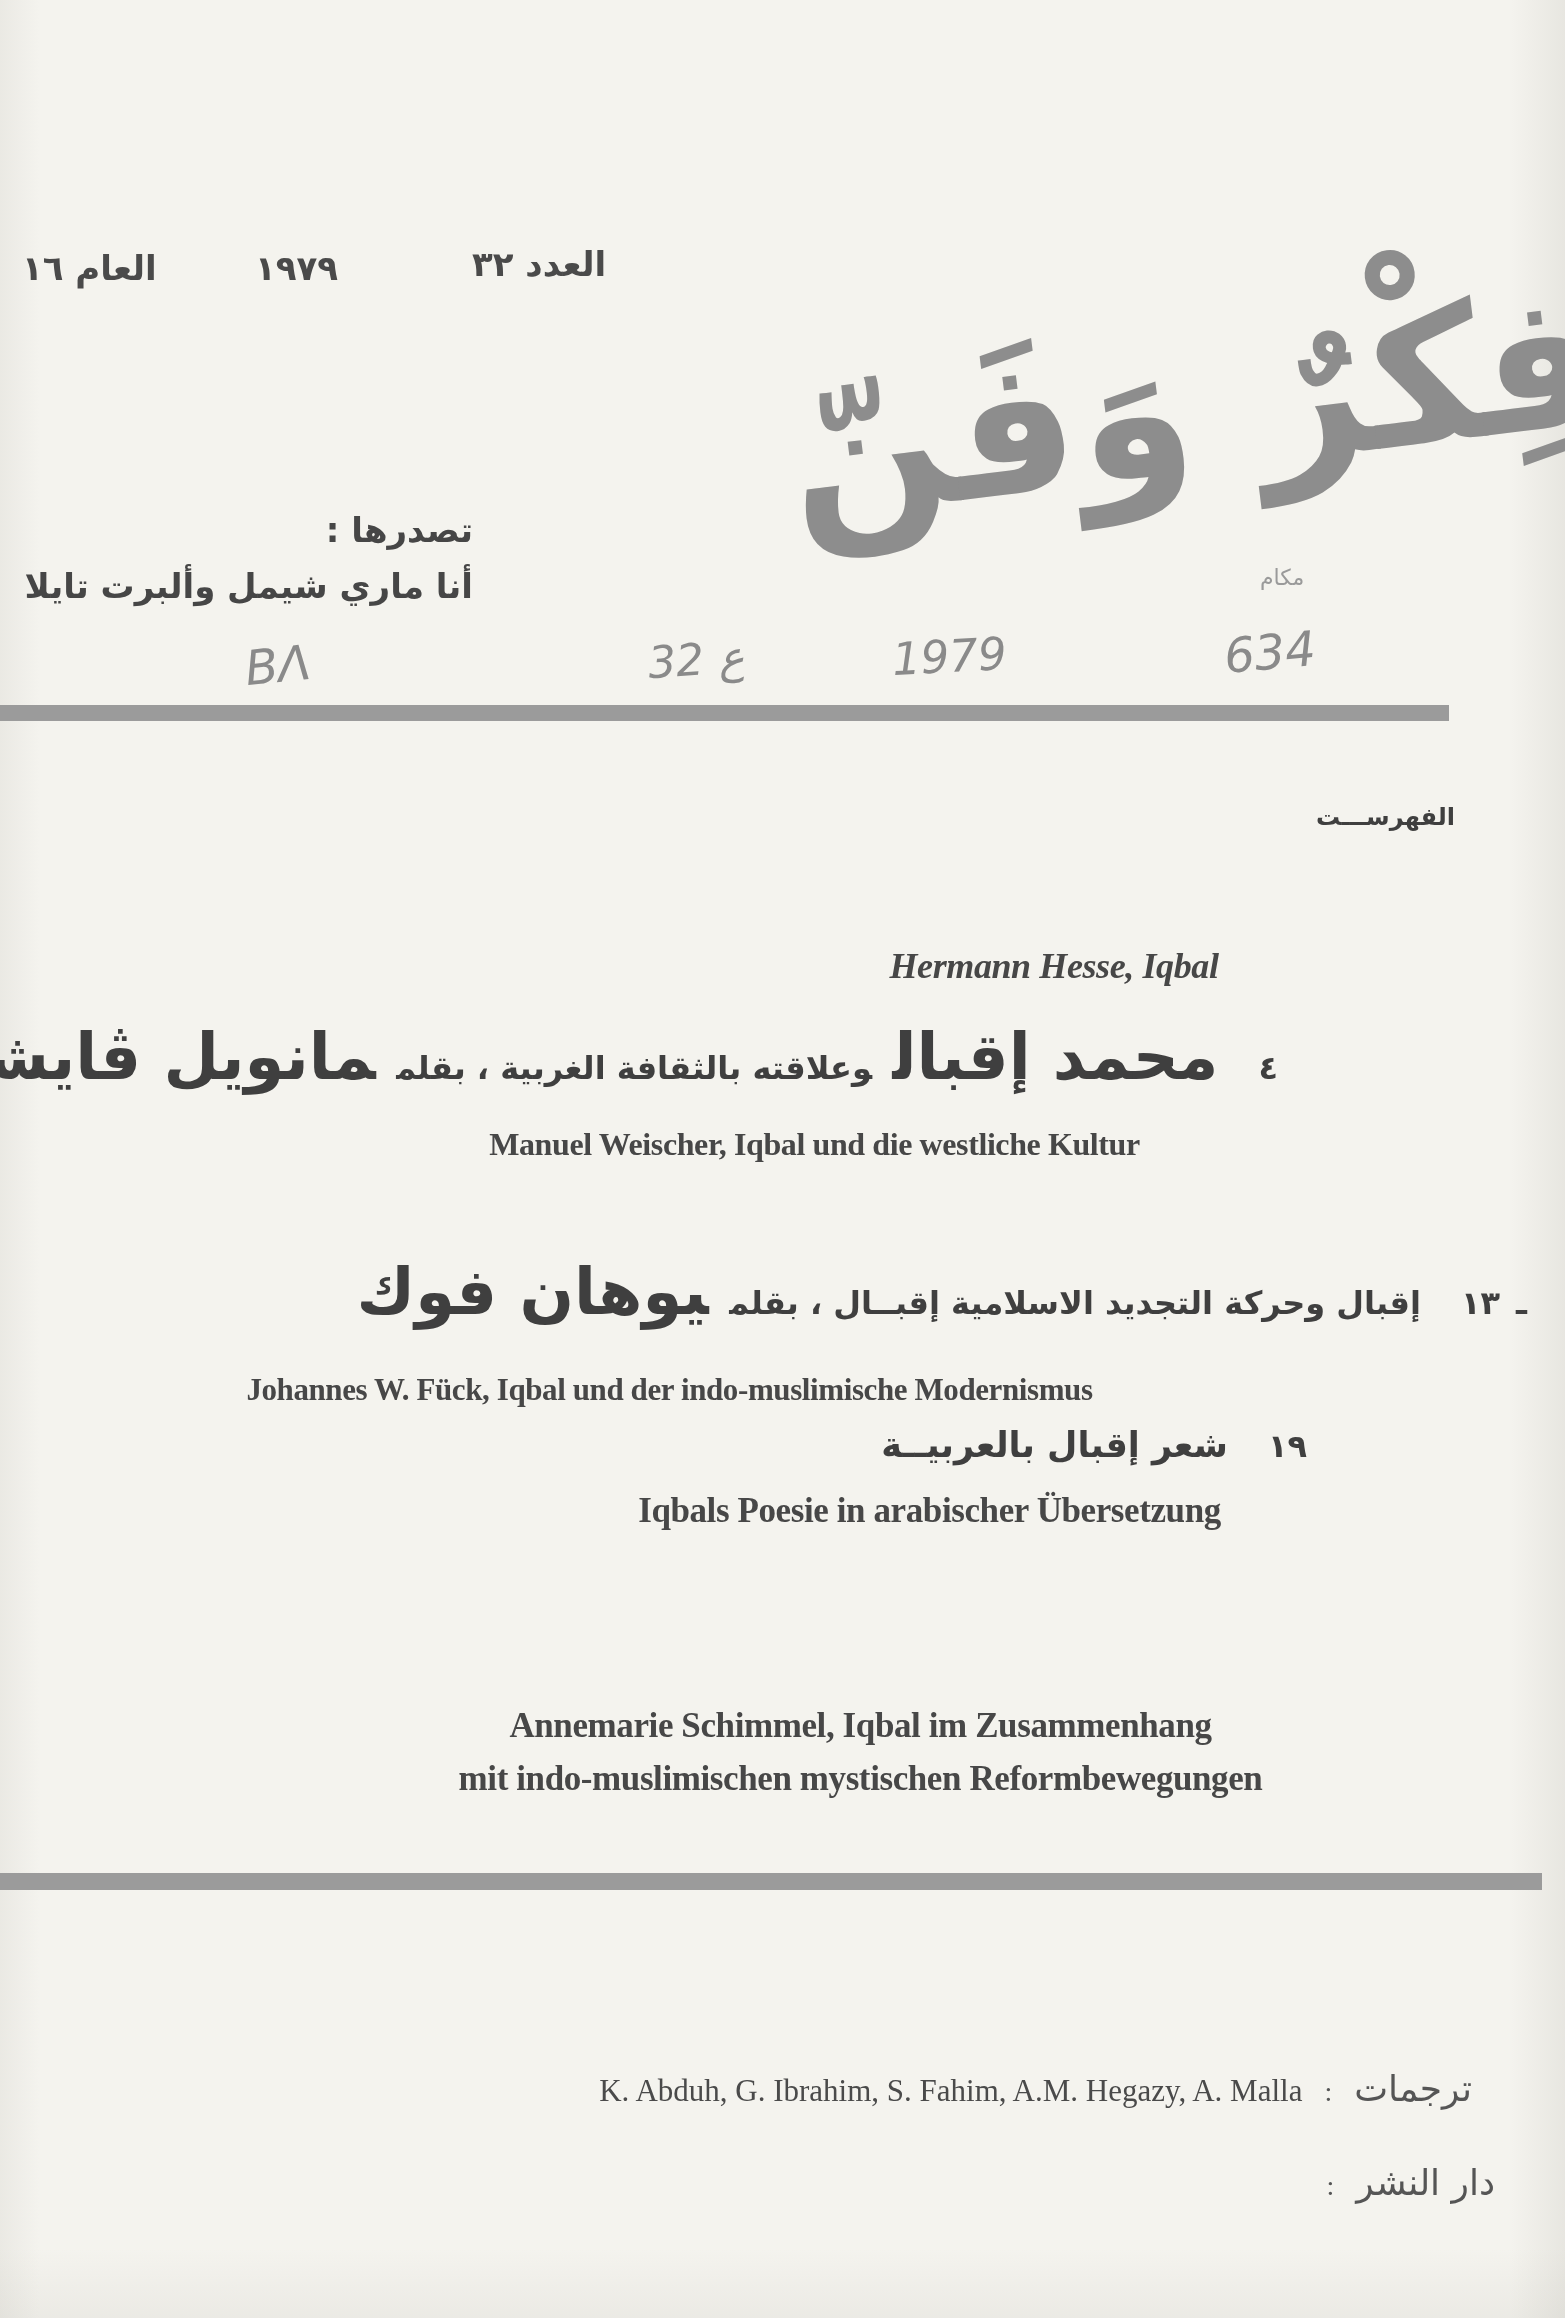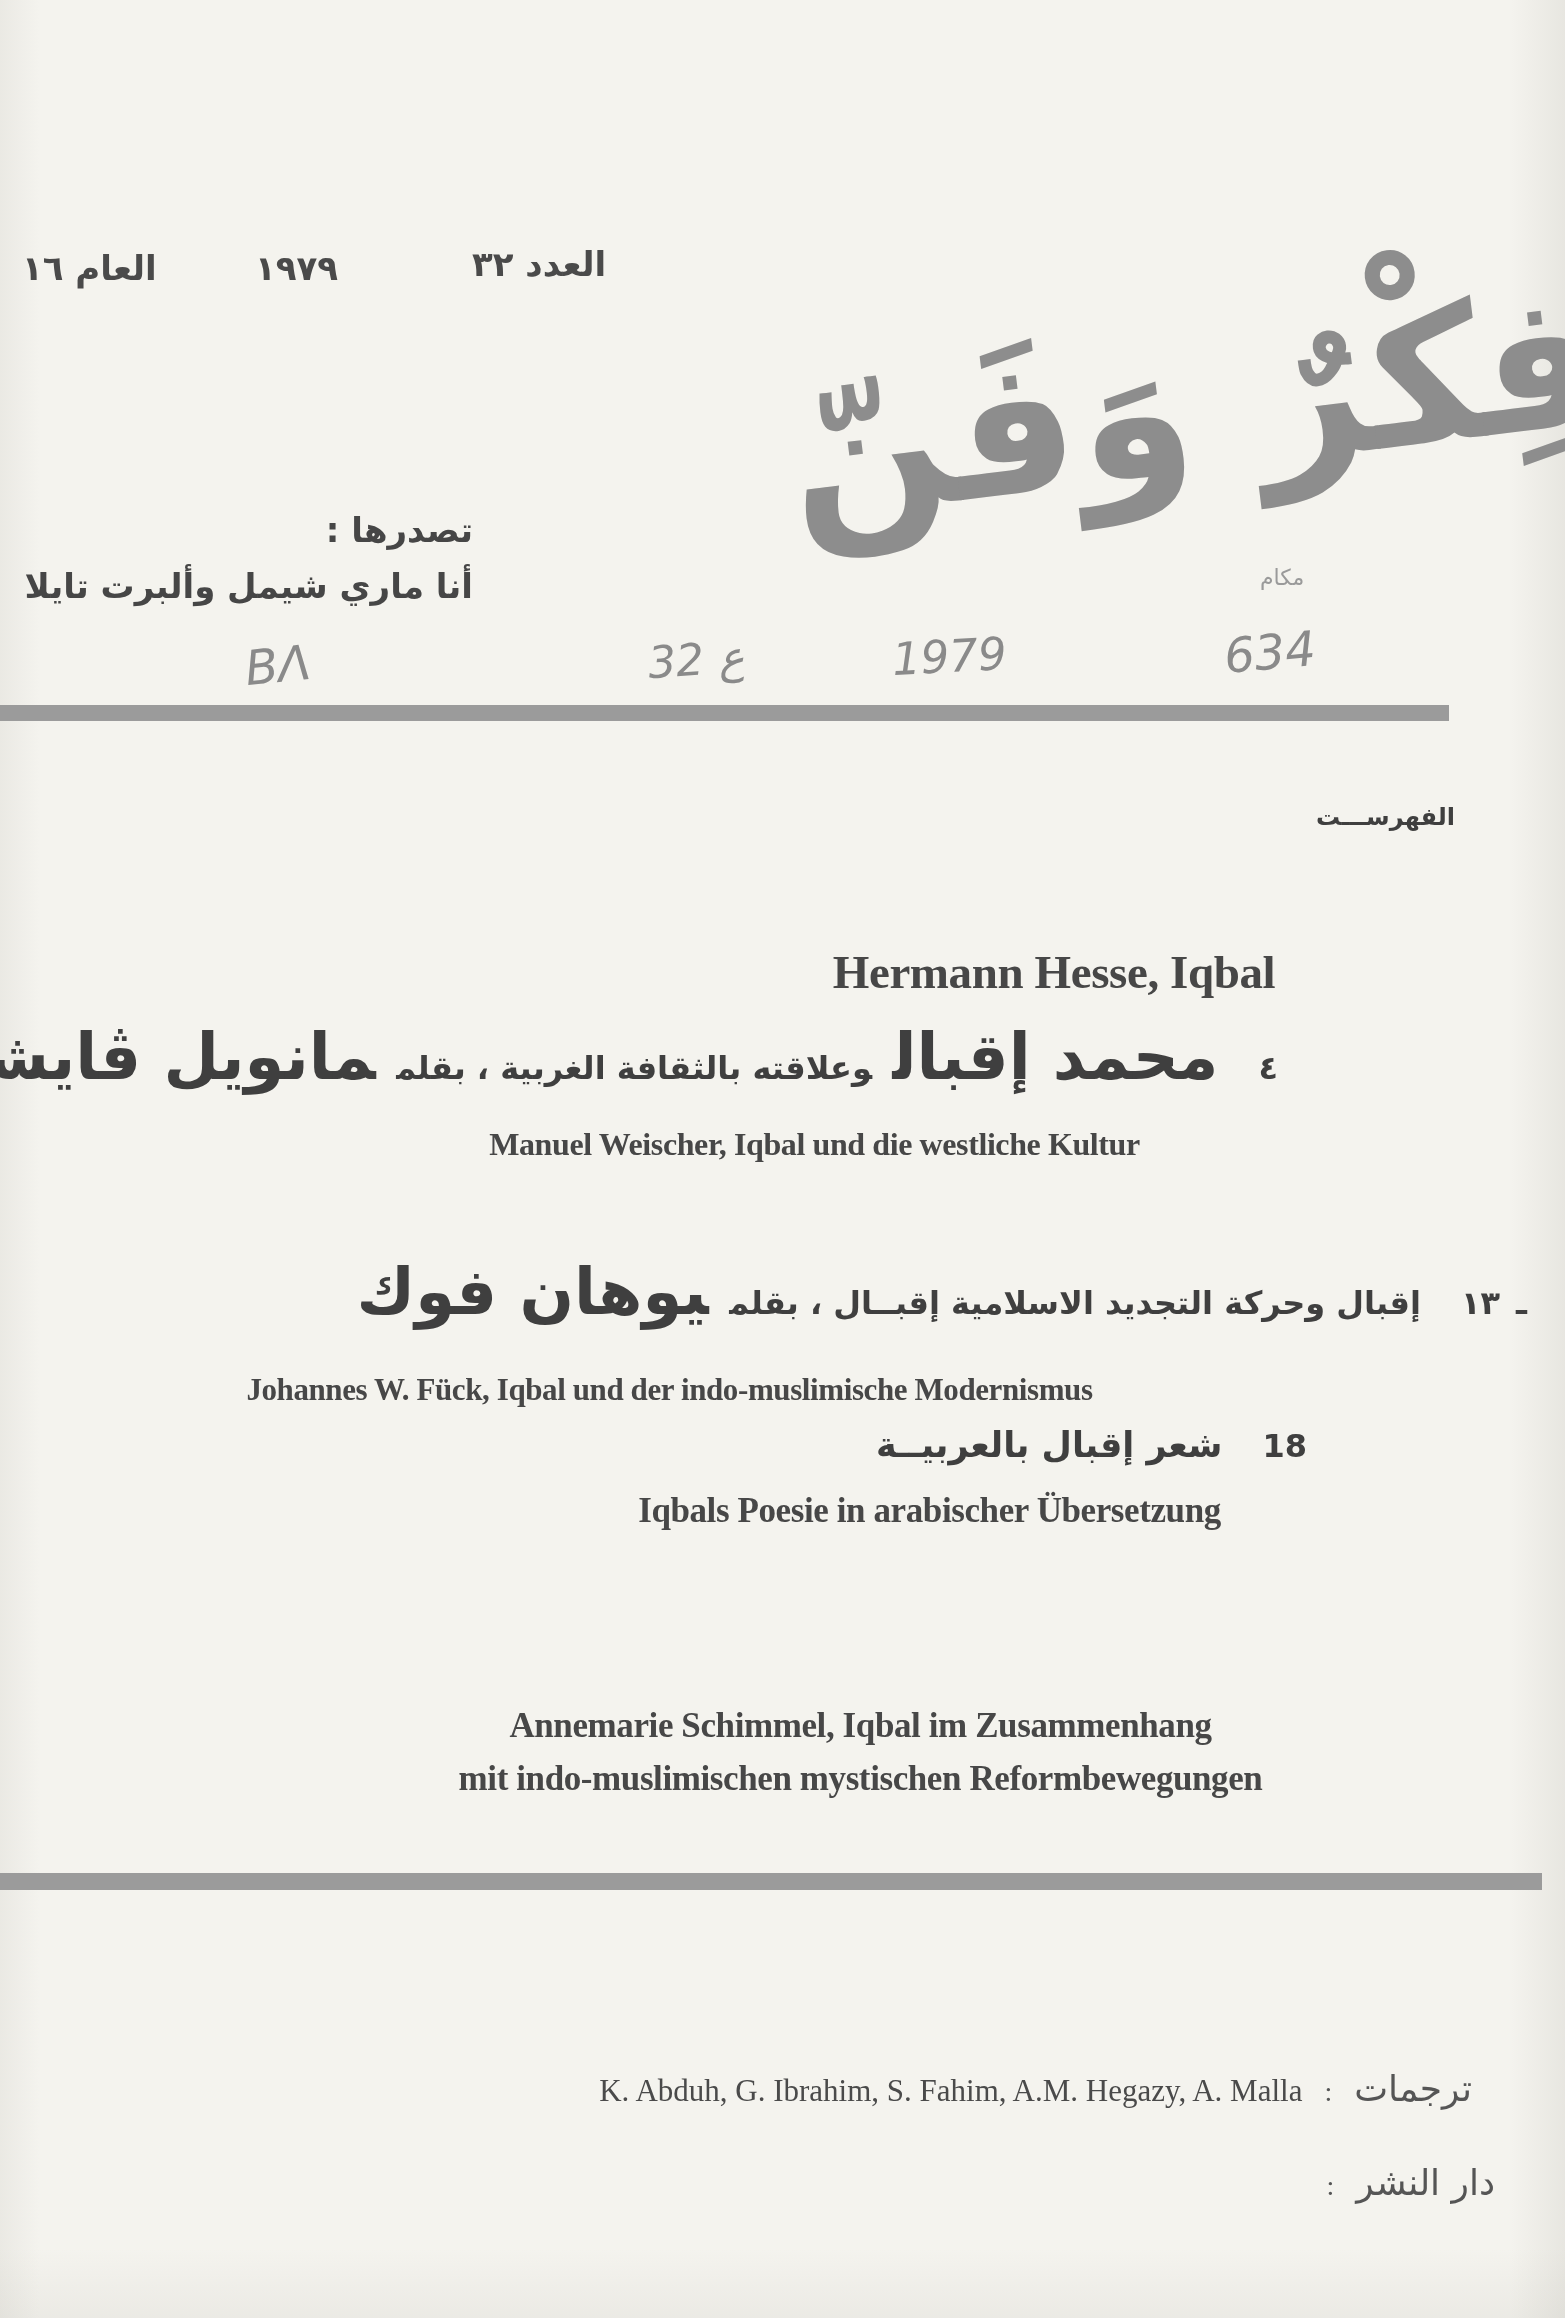--- a/index.html
+++ b/index.html
@@ -53,21 +53,21 @@
   .toc-ar .mid{font-size:32px;margin-left:20.5px;}
   .toc-ar .big{font-size:64px;margin-left:20.5px;}
   #e1-ar{right:284px;top:870px;}
   #e2-ar{right:288px;top:1017px;}
   #e3-ar{right:39px;top:1252px;}
   #e4-ar{right:259px;top:1424px;}
   #e5-ar{right:53px;top:1588px;}
   
   .toc-de{font-family:"Liberation Serif",serif;font-weight:bold;color:var(--german);
     text-align:center;letter-spacing:-0.4px;white-space:nowrap;}
-  #e1-de{left:688px;width:732px;top:945px;font-size:47px;}
+  #e1-de{left:688px;width:732px;top:945px;font-size:36px;font-style:italic;}
   #e2-de{left:302px;width:1025px;top:1126px;font-size:32px;}
   #e3-de{left:157px;width:1025px;top:1372px;font-size:31px;}
   #e4-de{left:417px;width:1025px;top:1491px;font-size:35px;}
   #e5-de{left:348px;width:1025px;top:1699px;font-size:35px;line-height:53px;}
   
   #thanks{right:101px;top:1976px;direction:rtl;font-size:29px;color:var(--ink-soft);white-space:nowrap;}
   .credit-row{direction:rtl;display:flex;align-items:baseline;gap:22px;white-space:nowrap;}
   .credit-label{font-size:36px;color:var(--label);}
   .credit-sep{font-size:28px;color:var(--label);font-family:"Liberation Serif",serif;}
   .credit-latin{direction:ltr;font-family:"Liberation Serif",serif;font-size:31px;color:#4a4a4a;}
@@ -107,21 +107,21 @@
     <span class="n">٤</span><span class="big">محمد إقبال</span><span class="mid">وعلاقته بالثقافة الغربية ، بقلم</span><span class="big">مانويل ڤايشر</span>
   </div>
   <div class="abs toc-de" id="e2-de">Manuel Weischer, Iqbal und die westliche Kultur</div>
 
   <div class="abs toc-ar" id="e3-ar">
     <span class="dash">ـ</span><span class="n">١٣</span><span class="mid">إقبال وحركة التجديد الاسلامية إقبــال ، بقلم</span><span class="big">يوهان فوك</span>
   </div>
   <div class="abs toc-de" id="e3-de">Johannes W. Fück, Iqbal und der indo-muslimische Modernismus</div>
 
   <div class="abs toc-ar" id="e4-ar">
-    <span class="n">18</span><span class="txt">شعر إقبال بالعربيــة</span>
+    <span class="n">١٩</span><span class="txt">شعر إقبال بالعربيــة</span>
   </div>
   <div class="abs toc-de" id="e4-de">Iqbals Poesie in arabischer Übersetzung</div>
 
   <div class="abs toc-de" id="e5-de">
     <div>Annemarie Schimmel, Iqbal im Zusammenhang</div>
     <div>mit indo-muslimischen mystischen Reformbewegungen</div>
   </div>
 
 
   <div class="abs credit-row" id="translators-row">

